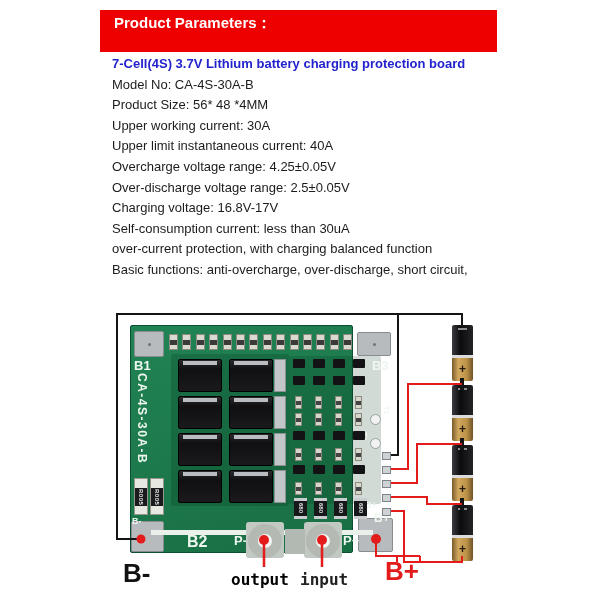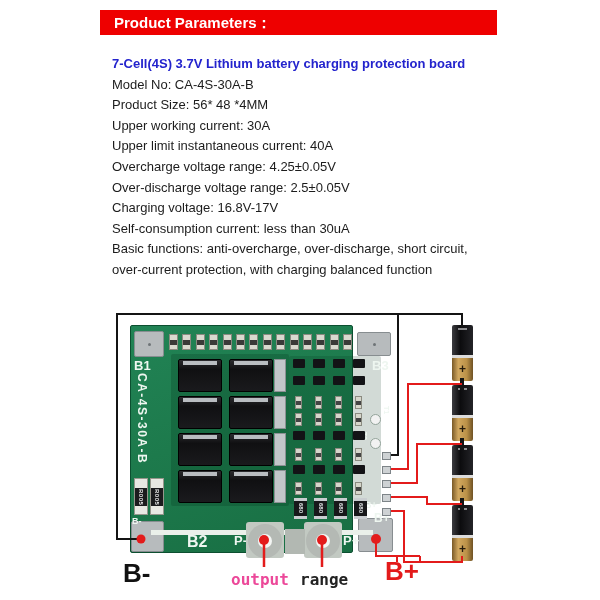--- a/index.html
+++ b/index.html
@@ -1,19 +1,19 @@
 <!DOCTYPE html>
 <html><head>
 <meta charset="utf-8">
 <style>
   html,body{margin:0;padding:0;background:#ffffff;}
   #stage{position:relative;width:600px;height:600px;background:#fff;overflow:hidden;
          font-family:"Liberation Sans",sans-serif;}
   
-  .banner{position:absolute;left:100px;top:10px;width:397px;height:25px;background:#ee0000;
+  .banner{position:absolute;left:100px;top:10px;width:397px;height:42px;background:#ee0000;
           color:#fff;font-size:15px;font-weight:bold;line-height:25px;padding-left:14px;
           box-sizing:border-box;}
   
   .specs{position:absolute;left:112px;top:54px;width:400px;font-size:13px;color:#1c1c1c;}
   .specs .line{height:20.6px;line-height:20.6px;white-space:nowrap;}
   .specs .intro{color:#2323cd;font-weight:bold;}
   
   .pcb{position:absolute;left:130px;top:325px;width:223px;height:228px;
        background:linear-gradient(160deg,#218355 0%,#1d7a4c 45%,#186e43 100%);
        border:1px solid #0c4f30;border-radius:2px;box-sizing:border-box;}
@@ -55,21 +55,21 @@
   .batt .bd{position:absolute;left:0;top:30px;width:100%;height:3px;background:#dcdcdc;}
   .batt .gd{position:absolute;left:0;top:33px;width:100%;height:23px;color:#241a0b;
        background:linear-gradient(90deg,#7a5a28,#d2a85f 30%,#bb9148 70%,#6f5224);
        font-size:12px;font-weight:bold;text-align:center;line-height:23px;border-radius:0 0 2px 2px;}
   
   #wires{position:absolute;left:0;top:0;width:600px;height:600px;pointer-events:none;}
   
   .ann{position:absolute;white-space:nowrap;}
   .ann-bminus{left:123px;top:558px;font-size:26px;font-weight:bold;color:#111;}
   .ann-bplus{left:385px;top:556px;font-size:26px;font-weight:bold;color:#e31b1b;}
-  .ann-output{left:231px;top:570px;font-size:16px;font-weight:600;font-family:"DejaVu Sans Mono",monospace;color:#ec4899;}
+  .ann-output{left:231px;top:570px;font-size:16px;font-weight:600;font-family:"DejaVu Sans Mono",monospace;color:#000000;}
   .ann-input{left:300px;top:570px;font-size:16px;font-weight:600;font-family:"DejaVu Sans Mono",monospace;color:#222;}
 </style>
 </head>
 <body>
 
 <div id="stage">
 
   <div class="banner">
     <span>Product Parameters：</span>
   </div>
@@ -77,22 +77,22 @@
   <div class="specs">
     <div class="line intro">7-Cell(4S) 3.7V Lithium battery charging protection board</div>
     <div class="line">Model No: CA-4S-30A-B</div>
     <div class="line">Product Size: 56* 48 *4MM</div>
     <div class="line">Upper working current: 30A</div>
     <div class="line">Upper limit instantaneous current: 40A</div>
     <div class="line">Overcharge voltage range: 4.25±0.05V</div>
     <div class="line">Over-discharge voltage range: 2.5±0.05V</div>
     <div class="line">Charging voltage: 16.8V-17V</div>
     <div class="line">Self-consumption current: less than 30uA</div>
+    <div class="line">over-current protection, with charging balanced function</div>
     <div class="line">Basic functions: anti-overcharge, over-discharge, short circuit,</div>
-    <div class="line">over-current protection, with charging balanced function</div>
   </div>
 
   <div class="pcb">
 
     <div class="shade" style="left:40px;top:28px;width:118px;height:152px;"></div>
     <div class="shade" style="left:158px;top:30px;width:92px;height:148px;opacity:.8;"></div>
 
     <div class="pad-corner" style="left:3px;top:5px;width:30px;height:26px;">
         <span class="drill"></span>
       </div>
@@ -322,15 +322,15 @@
     <path d="M264,542 L264,567" stroke="#e31b1b" stroke-width="2.5" fill="none"></path>
     <path d="M322,542 L322,567" stroke="#e31b1b" stroke-width="2.5" fill="none"></path>
 
     <circle cx="141" cy="539" r="4.5" fill="#e31b1b"></circle>
     <circle cx="264" cy="540" r="5" fill="#e31b1b"></circle>
     <circle cx="322" cy="540" r="5" fill="#e31b1b"></circle>
     <circle cx="376" cy="539" r="5" fill="#e31b1b"></circle>
   </svg>
     <div class="ann ann-bminus">B-</div>
     <div class="ann ann-output">output</div>
-    <div class="ann ann-input">range</div>
+    <div class="ann ann-input">input</div>
     <div class="ann ann-bplus">B+</div>
   </div>
 
 </body></html>

